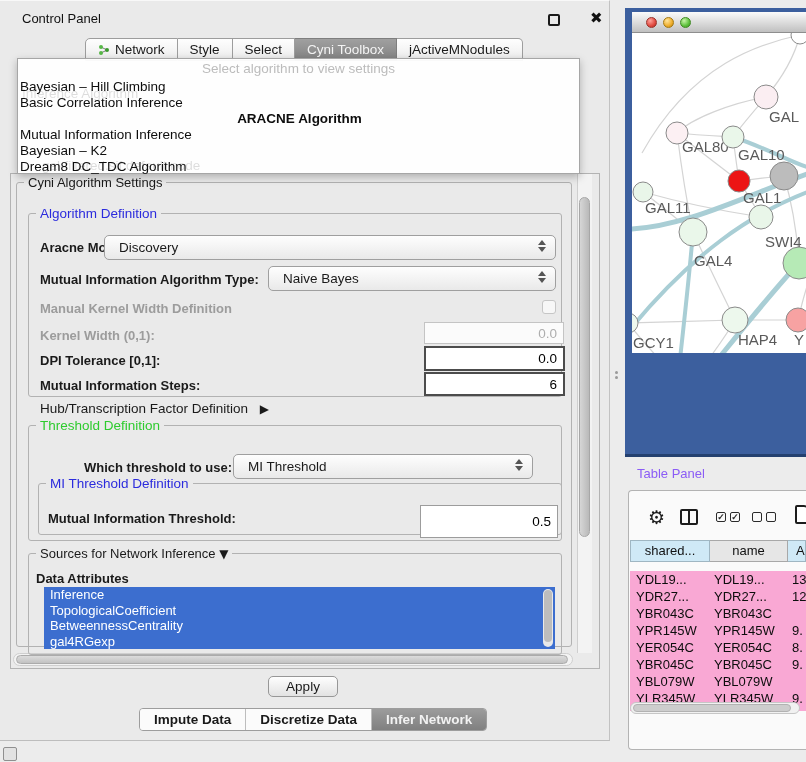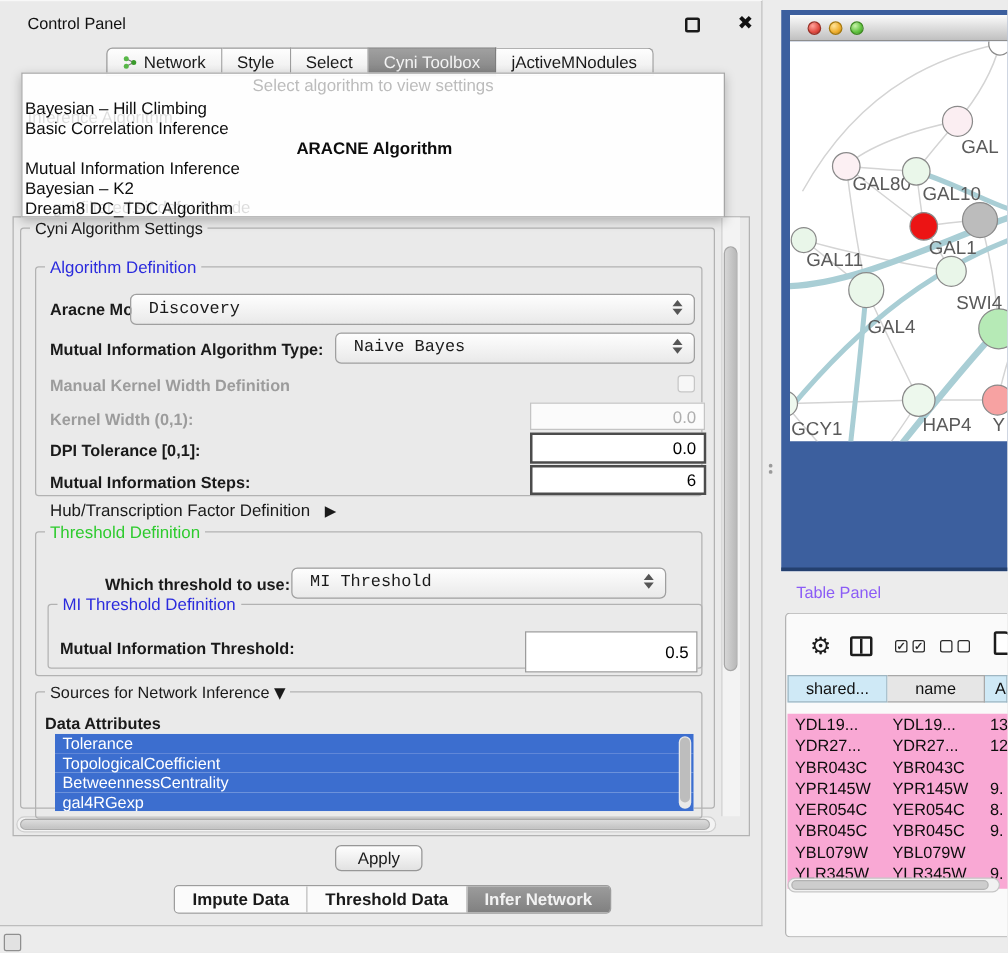--- a/index.html
+++ b/index.html
@@ -55,21 +55,21 @@
   .lg-blue  { color:#2b2bdd; font-size:13.5px; }
   .lg-green { color:#2ecb2e; font-size:13.5px; }
 
   .lbl  { position:absolute; font-weight:bold; font-size:13px; white-space:nowrap; }
   .lbl.gray { color:#9c9c9c; }
   .plain { font-weight:normal; font-size:13.5px; }
 
   
   .combo { position:absolute; height:25px; background:linear-gradient(#fefefe,#e9e9e9);
            border:1px solid #9f9f9f; border-radius:5px; display:flex; align-items:center;
-           padding-left:14px; font-size:13.5px;font-family:Liberation Mono, monospace; }
+           padding-left:14px; font-size:13.5px; }
   .steppers { position:absolute; right:9px; top:4px; width:9px; display:flex; flex-direction:column; align-items:center; gap:2px; }
   .tri-up   { width:0; height:0; border-left:4px solid transparent; border-right:4px solid transparent; border-bottom:5px solid #555; }
   .tri-down { width:0; height:0; border-left:4px solid transparent; border-right:4px solid transparent; border-top:5px solid #555; }
 
   
   .tfield { position:absolute; background:#fff; text-align:center; font-size:13.5px;
             display:flex; align-items:center; justify-content:flex-end; padding-right:6px; }
   .tfield.dim { background:#fbfbfb; border:1px solid #c4c4c4; color:#aeaeae; }
   .tfield.dark { border:2px solid #4c4c4c; color:#000; }
   .tfield.thin { border:1px solid #9c9c9c; color:#000; }
@@ -241,37 +241,37 @@
   </div>
 
   <div class="grp" style="left:28px;top:552px;width:534px;height:102px;">
     <span class="grp-legend">
       <span>Sources for Network Inference</span>
       <span class="arrow-glyph">▼</span>
     </span>
   </div>
   <div class="lbl" style="left:36px;top:570px;">Data Attributes</div>
   <div class="abs attr-list" id="attr-list">
-      <div class="attr-item" style="background: rgb(60, 110, 207);">Tolerance</div>
+      <div class="attr-item" style="background: rgb(60, 110, 207);">Inference</div>
       <div class="attr-item" style="background: rgb(60, 110, 207);">TopologicalCoefficient</div>
       <div class="attr-item" style="background: rgb(60, 110, 207);">BetweennessCentrality</div>
       <div class="attr-item" style="background: rgb(60, 110, 207);">gal4RGexp</div>
     </div>
   <div class="abs attr-vscroll">
       <div class="attr-vthumb"></div>
     </div>
 
   <div class="abs apply-btn">Apply</div>
 
   <div class="abs segtabs">
     <div class="seg">
         <span>Impute Data</span>
       </div>
     <div class="seg">
-        <span>Threshold Data</span>
+        <span>Discretize Data</span>
       </div>
     <div class="seg sel">
         <span>Infer Network</span>
       </div>
   </div>
 
   <div class="abs popup">
     <div class="ghost" style="left:4px;top:27px;">Inference Algorithm</div>
     <div class="ghost" style="left:24px;top:99px;">gal-filtered.sif default node</div>
     <div class="popup-ph">Select algorithm to view settings</div>

